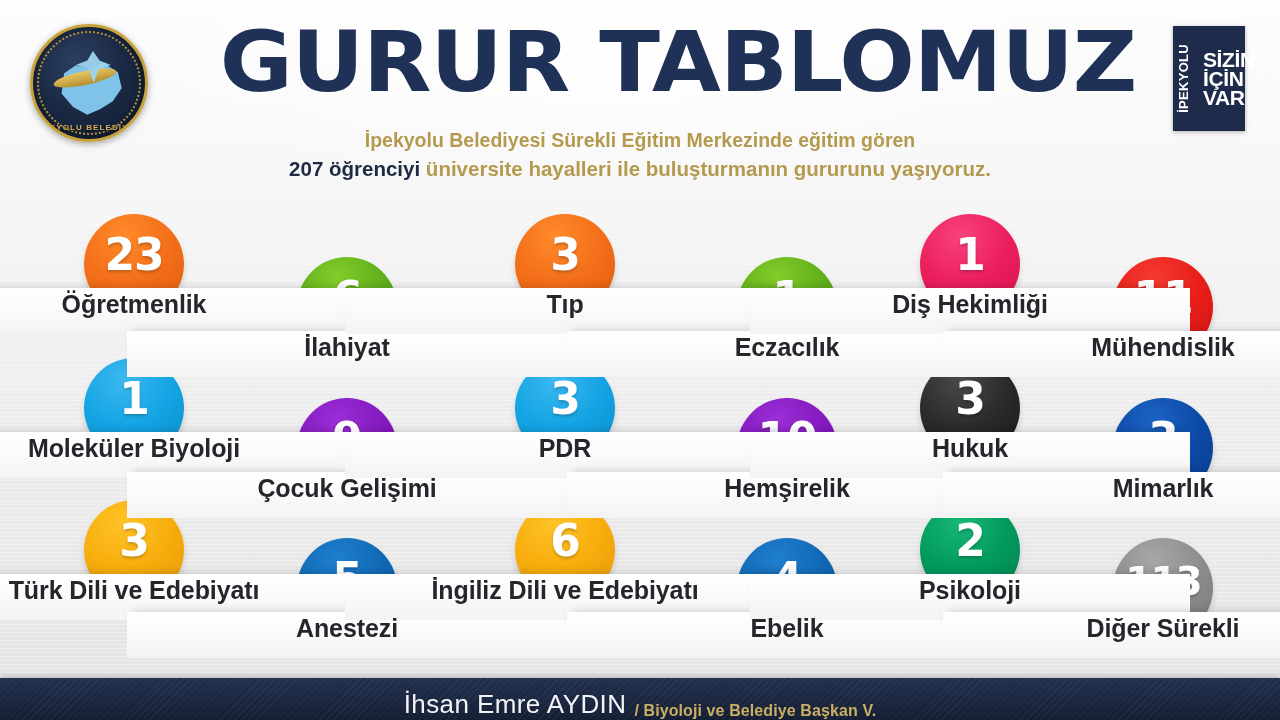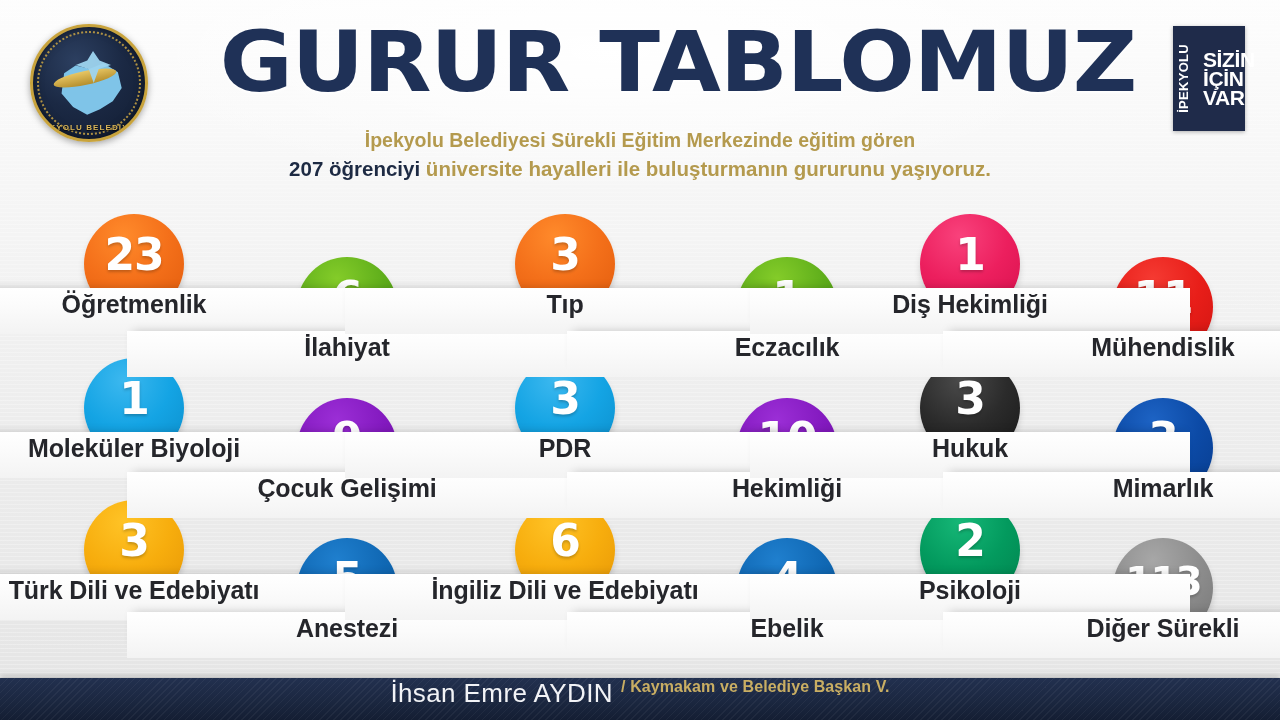--- a/index.html
+++ b/index.html
@@ -184,21 +184,21 @@
   .c-amber  { background:radial-gradient(circle at 40% 22%, #ffc326 0%, #f7ad0d 48%, #e59506 100%); }
   .c-blue   { background:radial-gradient(circle at 40% 22%, #1f7fce 0%, #1068b4 48%, #0a579a 100%); }
   .c-teal   { background:radial-gradient(circle at 40% 22%, #16b777 0%, #039a5e 48%, #01814d 100%); }
   .c-gray   { background:radial-gradient(circle at 40% 22%, #a7a7a7 0%, #8d8d8d 48%, #757575 100%); }
 
   
   .footer{
     position:absolute; left:0; right:0; bottom:0; height:42px;
     background:linear-gradient(180deg,#22304f 0%, #1b2740 55%, #141e33 100%);
     z-index:5;
-    display:flex; align-items:flex-start; justify-content:center;
+    display:flex; align-items:flex-end; justify-content:center;
     box-shadow:0 -2px 6px rgba(0,0,0,.2);
   }
   .footer::before{
     content:"";
     position:absolute; inset:0;
     background:repeating-linear-gradient(135deg, rgba(255,255,255,.045) 0px, rgba(255,255,255,.045) 1px, rgba(0,0,0,0) 1px, rgba(0,0,0,0) 5px);
   }
   .footer .name{
     position:relative; z-index:2;
     color:#f2f3f6; font-size:26px; font-weight:normal;
@@ -323,21 +323,21 @@
           <div class="band"></div>
           <div class="label">PDR</div>
         </div>
       </div>
       <div class="item" style="left: 737px; top: 398px;">
         <div class="bubble-wrap">
           <div class="bubble c-purple">
             <span class="num">10</span>
           </div>
           <div class="band"></div>
-          <div class="label">Hekimliği</div>
+          <div class="label">Hemşirelik</div>
         </div>
       </div>
       <div class="item" style="left: 920px; top: 358px;">
         <div class="bubble-wrap">
           <div class="bubble c-black">
             <span class="num">3</span>
           </div>
           <div class="band"></div>
           <div class="label">Hukuk</div>
         </div>
@@ -402,16 +402,16 @@
             <span class="num long">113</span>
           </div>
           <div class="band"></div>
           <div class="label">Diğer Sürekli</div>
         </div>
       </div>
     </div>
 
   <div class="footer">
     <span class="name">İhsan Emre AYDIN</span>
-    <span class="role">/ Kaymakam ve Belediye Başkan V.</span>
+    <span class="role">/ Biyoloji ve Belediye Başkan V.</span>
   </div>
 
 </div>
 
 </body></html>

